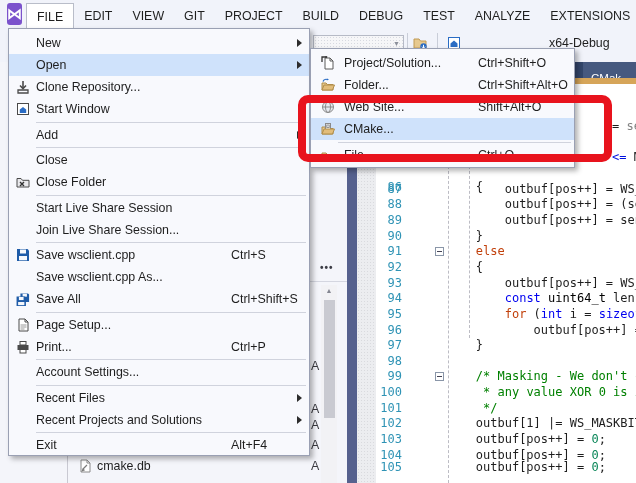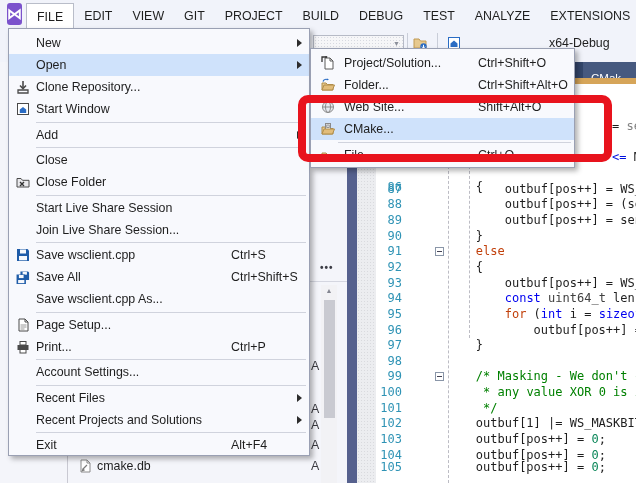--- a/index.html
+++ b/index.html
@@ -33,21 +33,21 @@
   #editor .dark-bar{position:absolute;left:0;top:0;width:10px;height:100%;background:#56618e;}
   #editor .stipple{position:absolute;left:10px;top:0;width:19px;height:100%;background:#ecedf0;
     background-image:radial-gradient(#d9dade 0.8px, transparent 0.8px);background-size:3px 3px;}
   .iguide{position:absolute;width:0;border-left:1px dashed #bcbcc4;}
   .code-row{position:absolute;left:0;width:100%;height:15.65px;}
   .lnum{position:absolute;left:29px;width:26px;text-align:right;
     font-family:"DejaVu Sans Mono",monospace;font-size:12px;line-height:15.65px;color:#2f93b5;}
   .ctext{position:absolute;left:71px;top:0;margin:0;font-family:"DejaVu Sans Mono",monospace;
     font-size:12px;line-height:15.65px;white-space:pre;}
   .ctext.edge{left:265px;}
-  .c-p{color:#1e1e1e}.c-k{color:#0000f0}.c-ct{color:#c2410c}.c-t{color:#404040}
+  .c-p{color:#1e1e1e}.c-k{color:#0000f0}.c-ct{color:#c2410c}.c-t{color:#000000}
   .c-m{color:#008000}.c-n{color:#098658}.c-g{color:#808080}.c-b{color:#0010e0}
   .fold-box{position:absolute;left:88px;width:9px;height:9px;background:#fff;border:1px solid #8a96a8;}
   .fold-box::after{content:"";position:absolute;left:1px;top:3px;width:5px;height:1px;background:#445;}
   
   #sepanel{position:absolute;left:0;top:28px;width:347px;height:455px;background:#f4f5fa;}
   #se-ellipsis{position:absolute;left:320px;top:234px;font-size:10px;font-weight:bold;letter-spacing:1px;color:#3b3b44;}
   #se-hline{position:absolute;left:310px;top:253px;width:37px;height:1px;background:#d4d6e0;}
   #se-scroll{position:absolute;left:321px;top:257px;width:16px;height:223px;background:#f2f2f5;}
   #se-scroll .up{position:absolute;left:0;top:2px;width:16px;text-align:center;font-size:7px;color:#848691;}
   #se-scroll .thumb{position:absolute;left:2.5px;top:15px;width:11px;height:118px;background:#c9cad1;}
@@ -309,40 +309,40 @@
           <svg width="16" height="16" viewBox="0 0 16 16">
             <path d="M2 2h10.5L14 3.5V14H2z" fill="#1f5ca8"></path>
             <rect x="5" y="2.5" width="6" height="4" fill="#f6f8fc"></rect>
             <rect x="4" y="9" width="8" height="4.3" fill="#f6f8fc"></rect>
           </svg>
         </span>
         <span class="lbl">Save wsclient.cpp</span>
         <span class="msc">Ctrl+S</span>
       </div>
       <div class="mi">
+        <span class="ico"></span>
+        <span class="lbl">Save wsclient.cpp As...</span>
+      </div>
+      <div class="mi">
         <span class="ico">
           <svg width="16" height="16" viewBox="0 0 16 16">
             <g transform="translate(4,1) scale(0.72)">
               <path d="M2 2h10.5L14 3.5V14H2z" fill="#1f5ca8"></path>
               <rect x="5" y="2.5" width="6" height="4" fill="#f6f8fc"></rect>
             </g>
             <g transform="translate(0,4) scale(0.78)">
               <path d="M2 2h10.5L14 3.5V14H2z" fill="#1f5ca8"></path>
               <rect x="5" y="2.5" width="6" height="4" fill="#f6f8fc"></rect>
               <rect x="4" y="9" width="8" height="4" fill="#f6f8fc"></rect>
             </g>
           </svg>
         </span>
         <span class="lbl">Save All</span>
         <span class="msc">Ctrl+Shift+S</span>
       </div>
-      <div class="mi">
-        <span class="ico"></span>
-        <span class="lbl">Save wsclient.cpp As...</span>
-      </div>
       <div class="msep"></div>
       <div class="mi">
         <span class="ico">
           <svg width="16" height="16" viewBox="0 0 16 16">
             <path d="M4 2h6l3 3v9H4z" fill="#fff" stroke="#4a4a4a"></path>
             <path d="M10 2v3h3" fill="none" stroke="#4a4a4a"></path>
             <path d="M5.5 8h6M5.5 10h6M5.5 12h4" stroke="#9a9a9a"></path>
           </svg>
         </span>
         <span class="lbl">Page Setup...</span>

